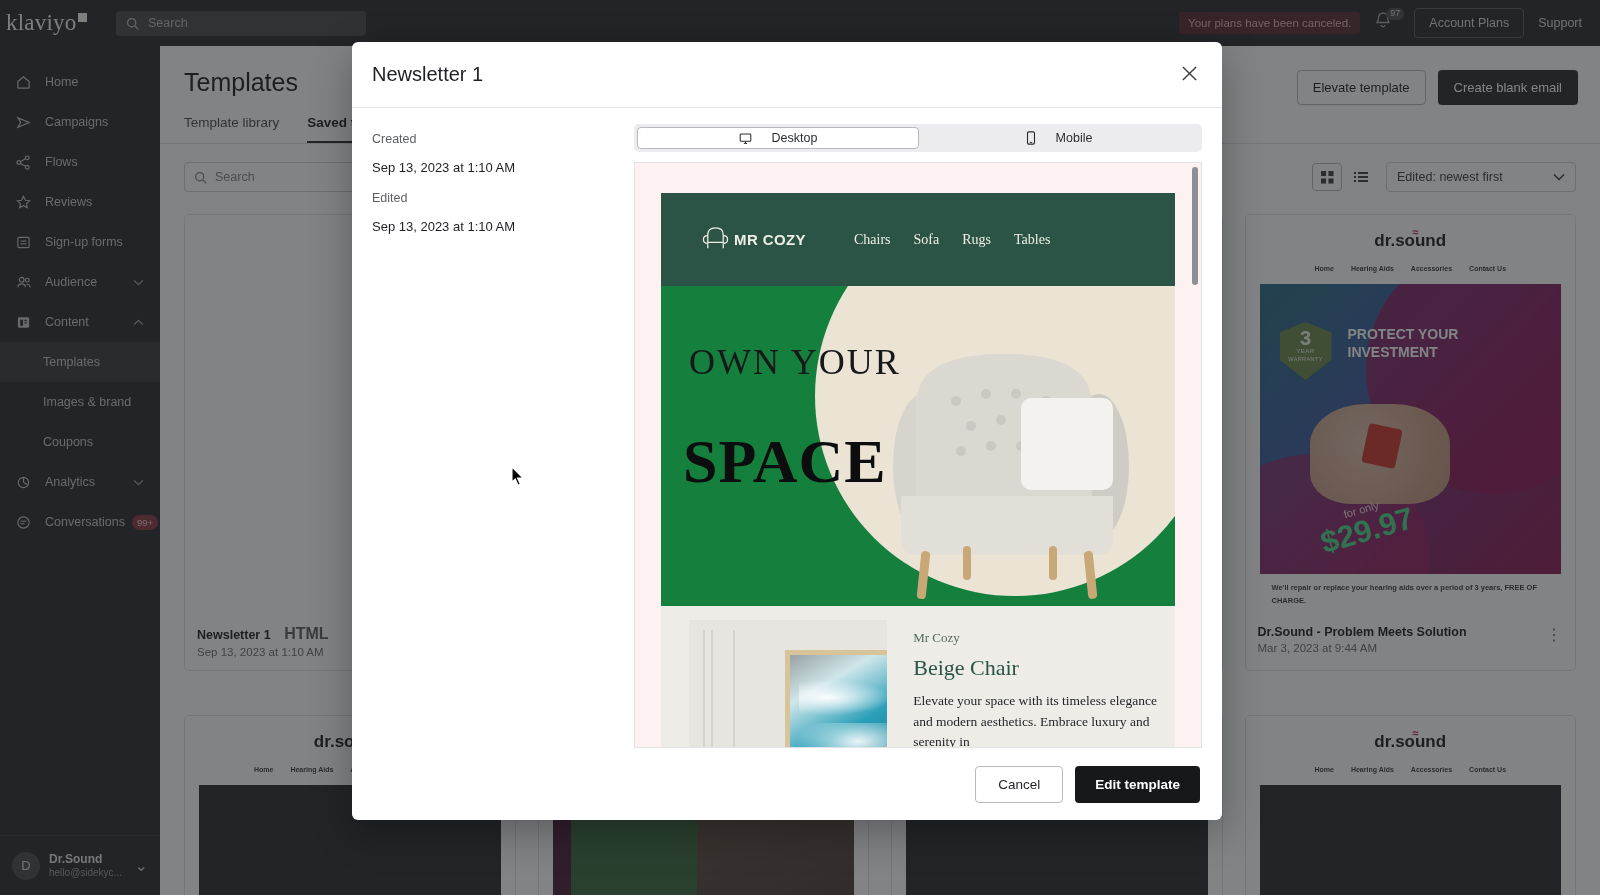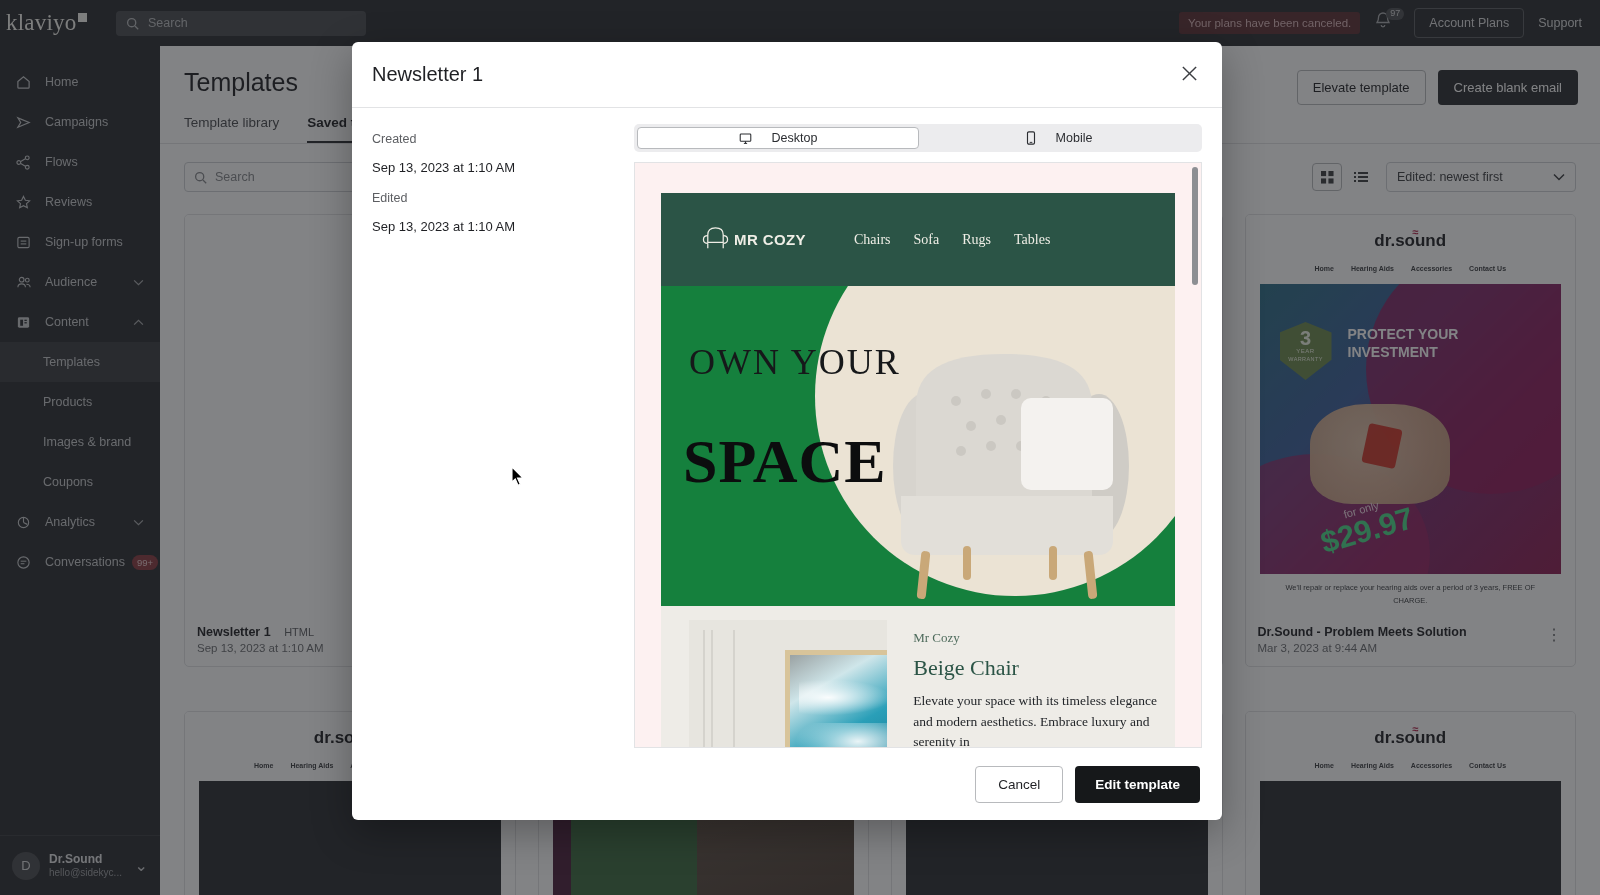--- a/index.html
+++ b/index.html
@@ -110,21 +110,21 @@
     padding: 10px 16px; border-radius: 4px; border: none;
   }
   .cards-grid {
     display: grid; grid-template-columns: repeat(4, 1fr); gap: 22px;
     padding: 22px 24px 0 24px;
   }
   .card { border: 1px solid #e2e3e5; border-radius: 5px; overflow: hidden; background: #fff; }
   .card-thumb { height: 400px; overflow: hidden; position: relative; background: #fff; }
   .card-foot { padding: 10px 12px 12px; display: flex; align-items: flex-start; }
   .card-name { font-size: 12.5px; color: #1f2024; font-weight: bold; }
-  .card-type { font-size: 11px; color: #5c5e62; margin-left: 10px; font-weight: normal; }
+  .card-type { font-size: 16px; color: #5c5e62; margin-left: 10px; font-weight: bold; }
   .card-date { font-size: 11.5px; color: #6c6e72; margin-top: 3px; }
   .kebab { margin-left: auto; color: #6c6e72; letter-spacing: 1px; }
 
   
   .ds { width: 100%; height: 100%; background: #fff; padding-top: 16px; }
   .ds-logo { text-align: center; font-size: 17px; color: #1f2024; font-weight: bold; position: relative; }
   .ds-logo .wave { position: absolute; left: 50%; margin-left: 2px; top: -5px; color: #b0234a; font-size: 11px; }
   .ds-nav { display: flex; justify-content: center; gap: 17px; margin-top: 14px; font-size: 7px; color: #3c3e42; font-weight: bold; }
   .ds-hero {
     margin: 12px 14px 0; height: 290px; position: relative; overflow: hidden;
@@ -157,21 +157,21 @@
   }
   .ds-hand .chip {
     position: absolute; left: 55px; top: 22px; width: 34px; height: 40px;
     background: #d43a2a; border-radius: 4px; transform: rotate(12deg);
   }
   .ds-price {
     position: absolute; left: 58px; bottom: 28px; transform: rotate(-16deg); text-align: center;
   }
   .ds-price .fo { font-size: 11px; color: #f1dce6; }
   .ds-price .amt { font-size: 31px; color: #4cd98a; font-weight: bold; line-height: 1; }
-  .ds-body { text-align: center; font-size: 7.5px; color: #3c3e42; padding: 8px 26px; line-height: 1.7; font-weight: normal; }
+  .ds-body { text-align: left; font-size: 7.5px; color: #3c3e42; padding: 8px 26px; line-height: 1.7; font-weight: bold; }
   .ds-dark { margin: 12px 14px 0; height: 290px; background: #2b2d31; }
 
   .nat-card { width: 100%; height: 100%; background: #fff; padding-top: 16px; }
   .nat-hero {
     margin: 12px 14px 0; height: 290px; background: #4c1f3d; position: relative; overflow: hidden;
   }
   .nat-green {
     position: absolute; left: 18px; top: 0; right: 18px; bottom: 0; background: #3c6b42;
   }
   .nat-txt {
@@ -571,21 +571,20 @@
             <rect x="9" y="5" width="2.5" height="1.4" fill="#2b2d31"></rect>
             <rect x="9" y="7.6" width="2.5" height="1.4" fill="#2b2d31"></rect>
           </svg>
         </span>
       <span class="txt">Content</span>
       <span class="chev"><svg width="11" height="7" viewBox="0 0 12 8">
             <path d="M1 6.5L6 1.5L11 6.5" fill="none" stroke="#c6c8cb" stroke-width="1.4"></path>
           </svg></span>
     </div>
     <div class="nav-sub active">Templates</div>
-    <div class="nav-sub">Products</div>
     <div class="nav-sub">Images &amp; brand</div>
     <div class="nav-sub">Coupons</div>
     <div class="nav-item">
       <span class="ico">
           <svg width="15" height="15" viewBox="0 0 16 16">
             <circle cx="8" cy="8" r="5.5" fill="none" stroke="#c6c8cb" stroke-width="1.2"></circle>
             <path d="M8 8V2.5" stroke="#c6c8cb" stroke-width="1.2"></path>
             <path d="M8 8l4 2" stroke="#c6c8cb" stroke-width="1.2"></path>
           </svg>
         </span>

